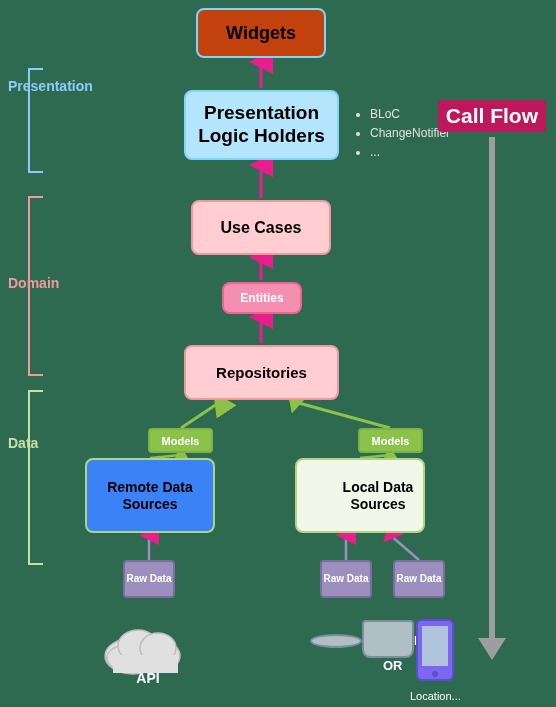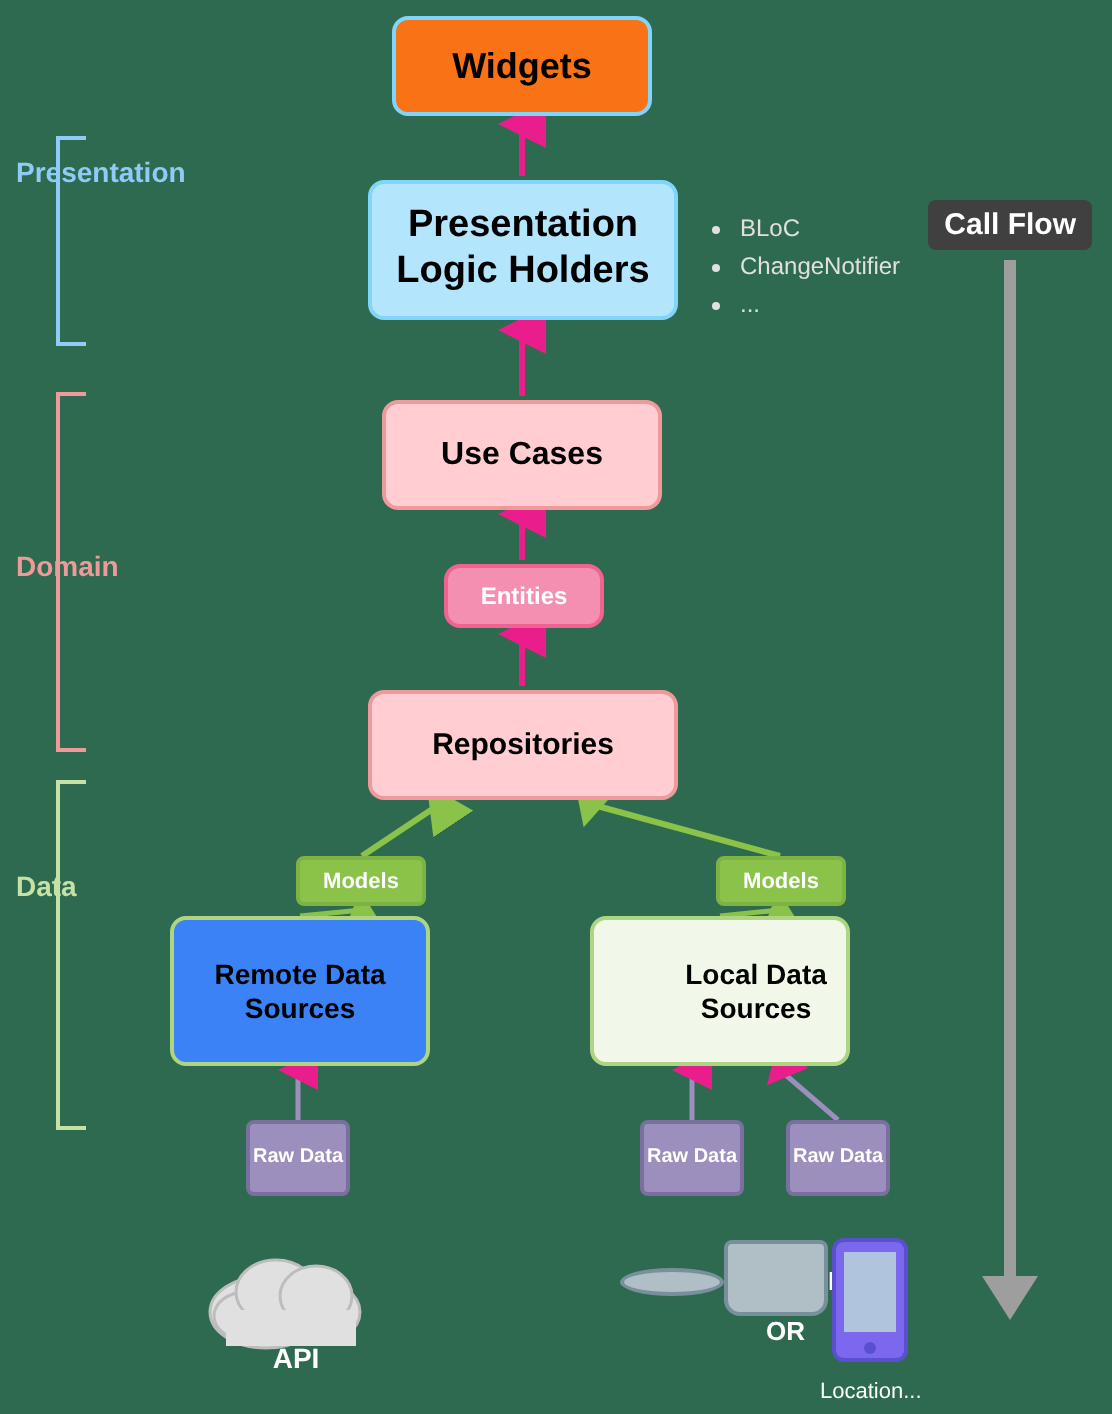--- a/index.html
+++ b/index.html
@@ -23,21 +23,21 @@
       position: absolute;
       border-radius: 8px;
       text-align: center;
       font-weight: bold;
       display: flex;
       align-items: center;
       justify-content: center;
     }
 
     .box-widgets {
-      background: #f97316;
+      background: #c2410c;
       border: 2px solid #81d4fa;
       width: 130px;
       height: 50px;
       left: 196px;
       top: 8px;
       font-size: 18px;
     }
 
     .box-plh {
       background: #b3e5fc;
@@ -209,24 +209,24 @@
       position: absolute;
       right: 10px;
       top: 100px;
       display: flex;
       flex-direction: column;
       align-items: center;
       height: 560px;
     }
 
     .callflow-label {
-      background: #404040;
+      background: #be185d;
       color: white;
       padding: 4px 8px;
-      font-size: 15px;
+      font-size: 21px;
       font-weight: bold;
       border-radius: 4px;
       margin-bottom: 5px;
     }
 
     .callflow-arrow {
       width: 28px;
       flex: 1;
       display: flex;
       flex-direction: column;

